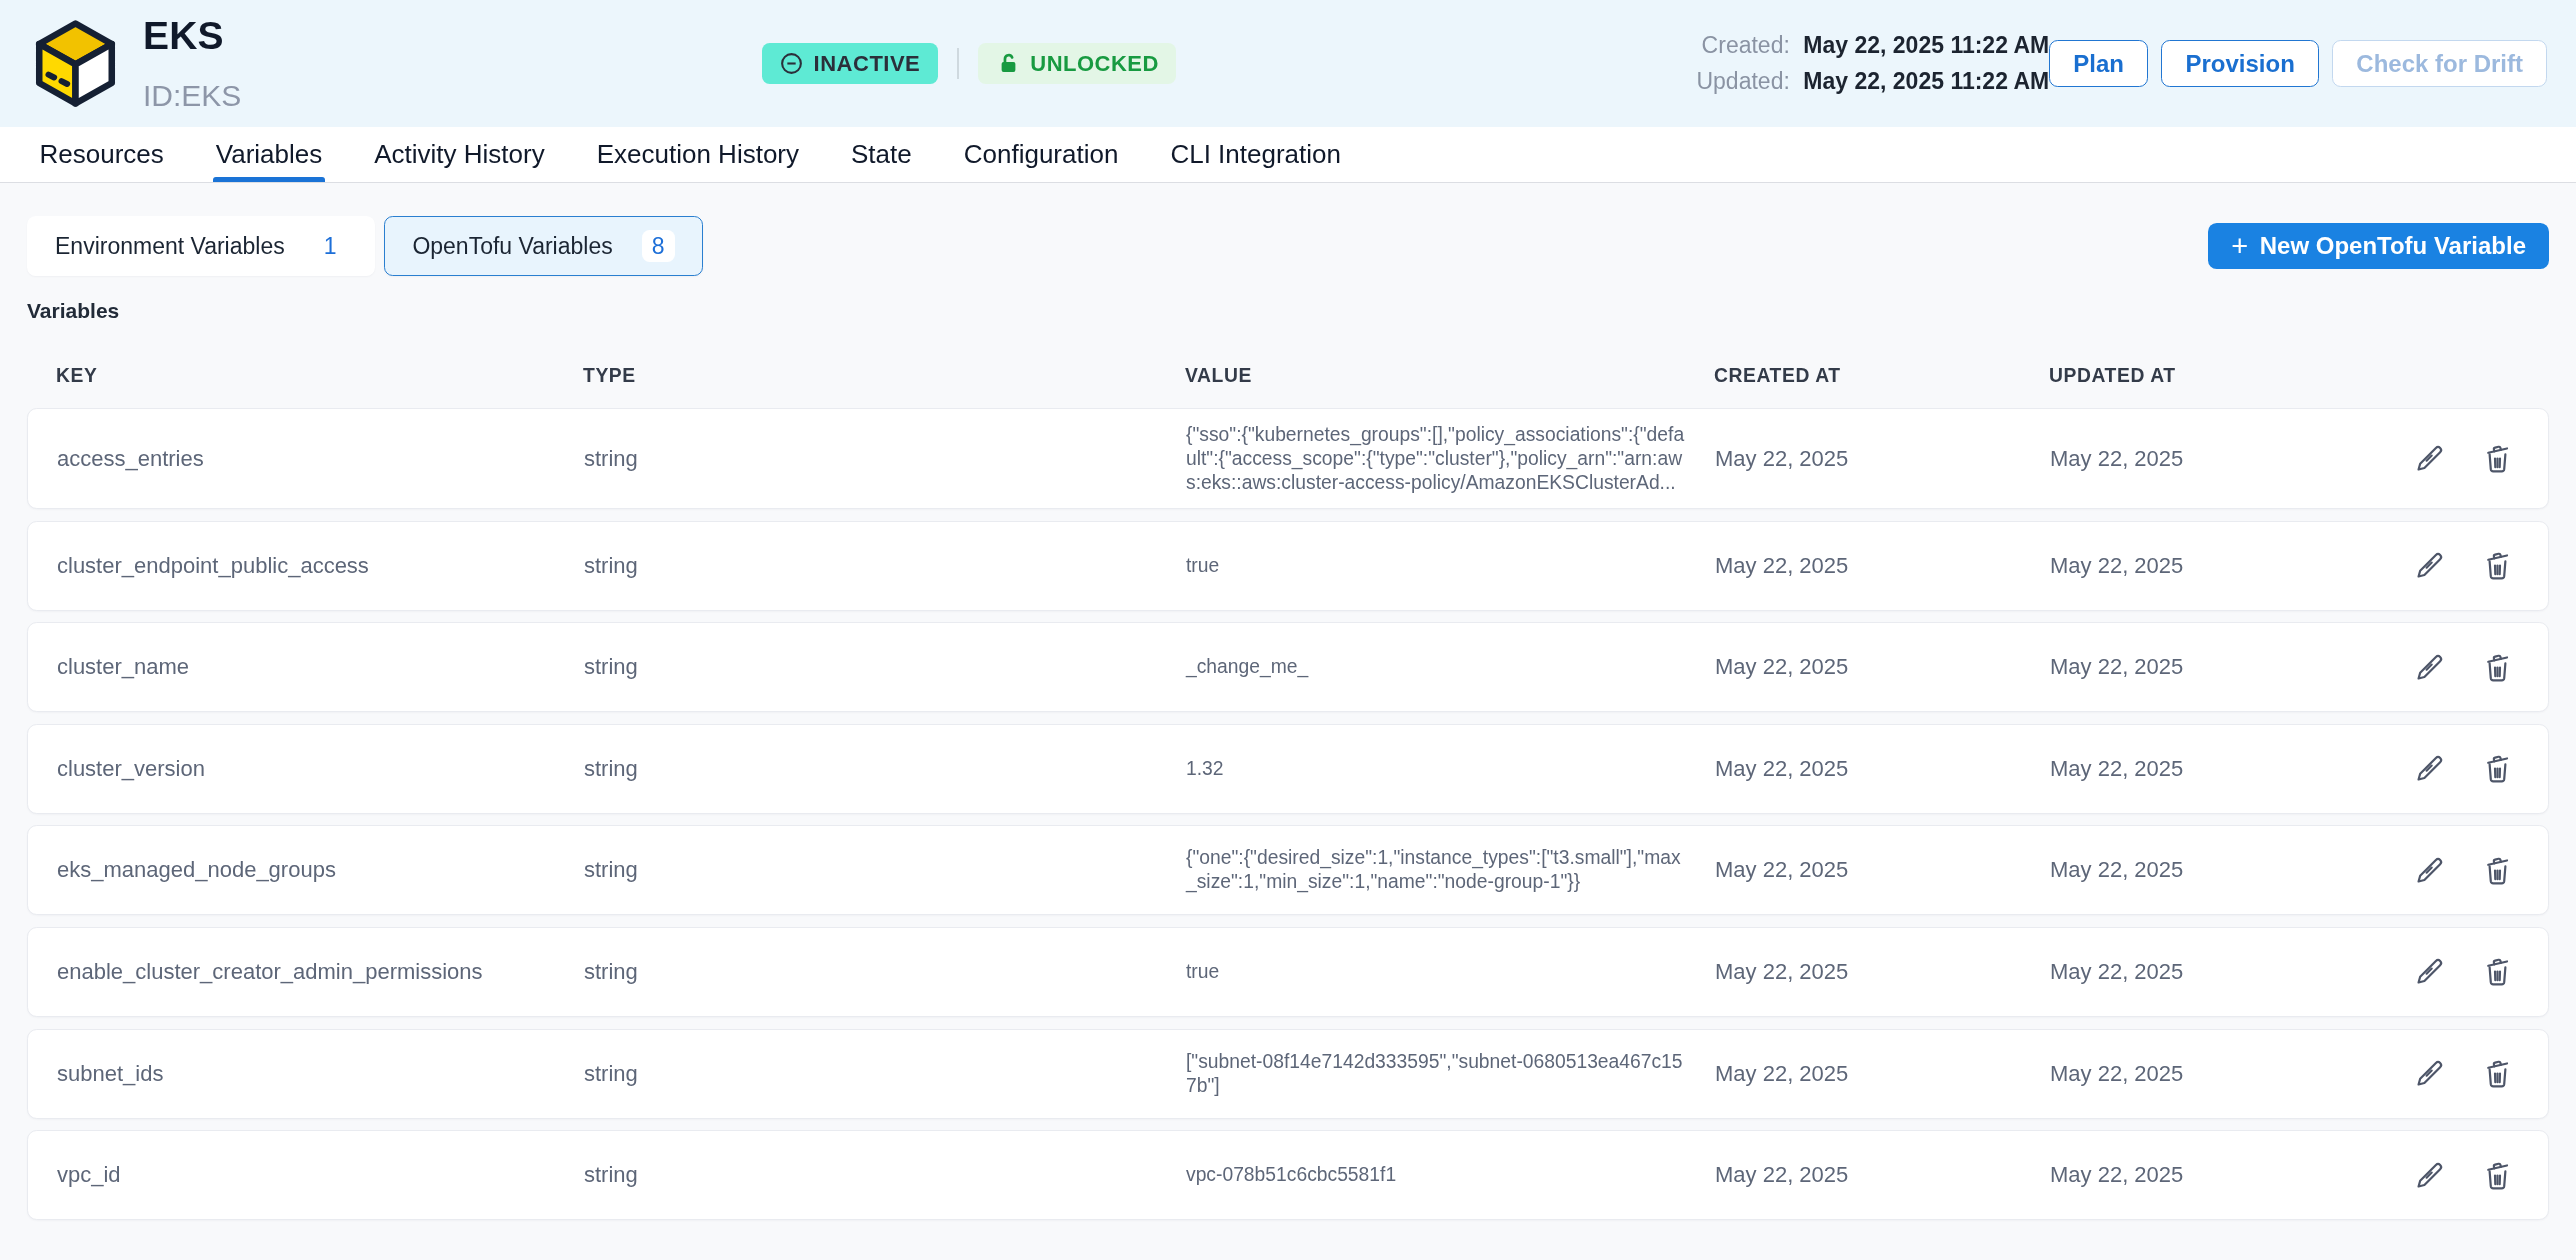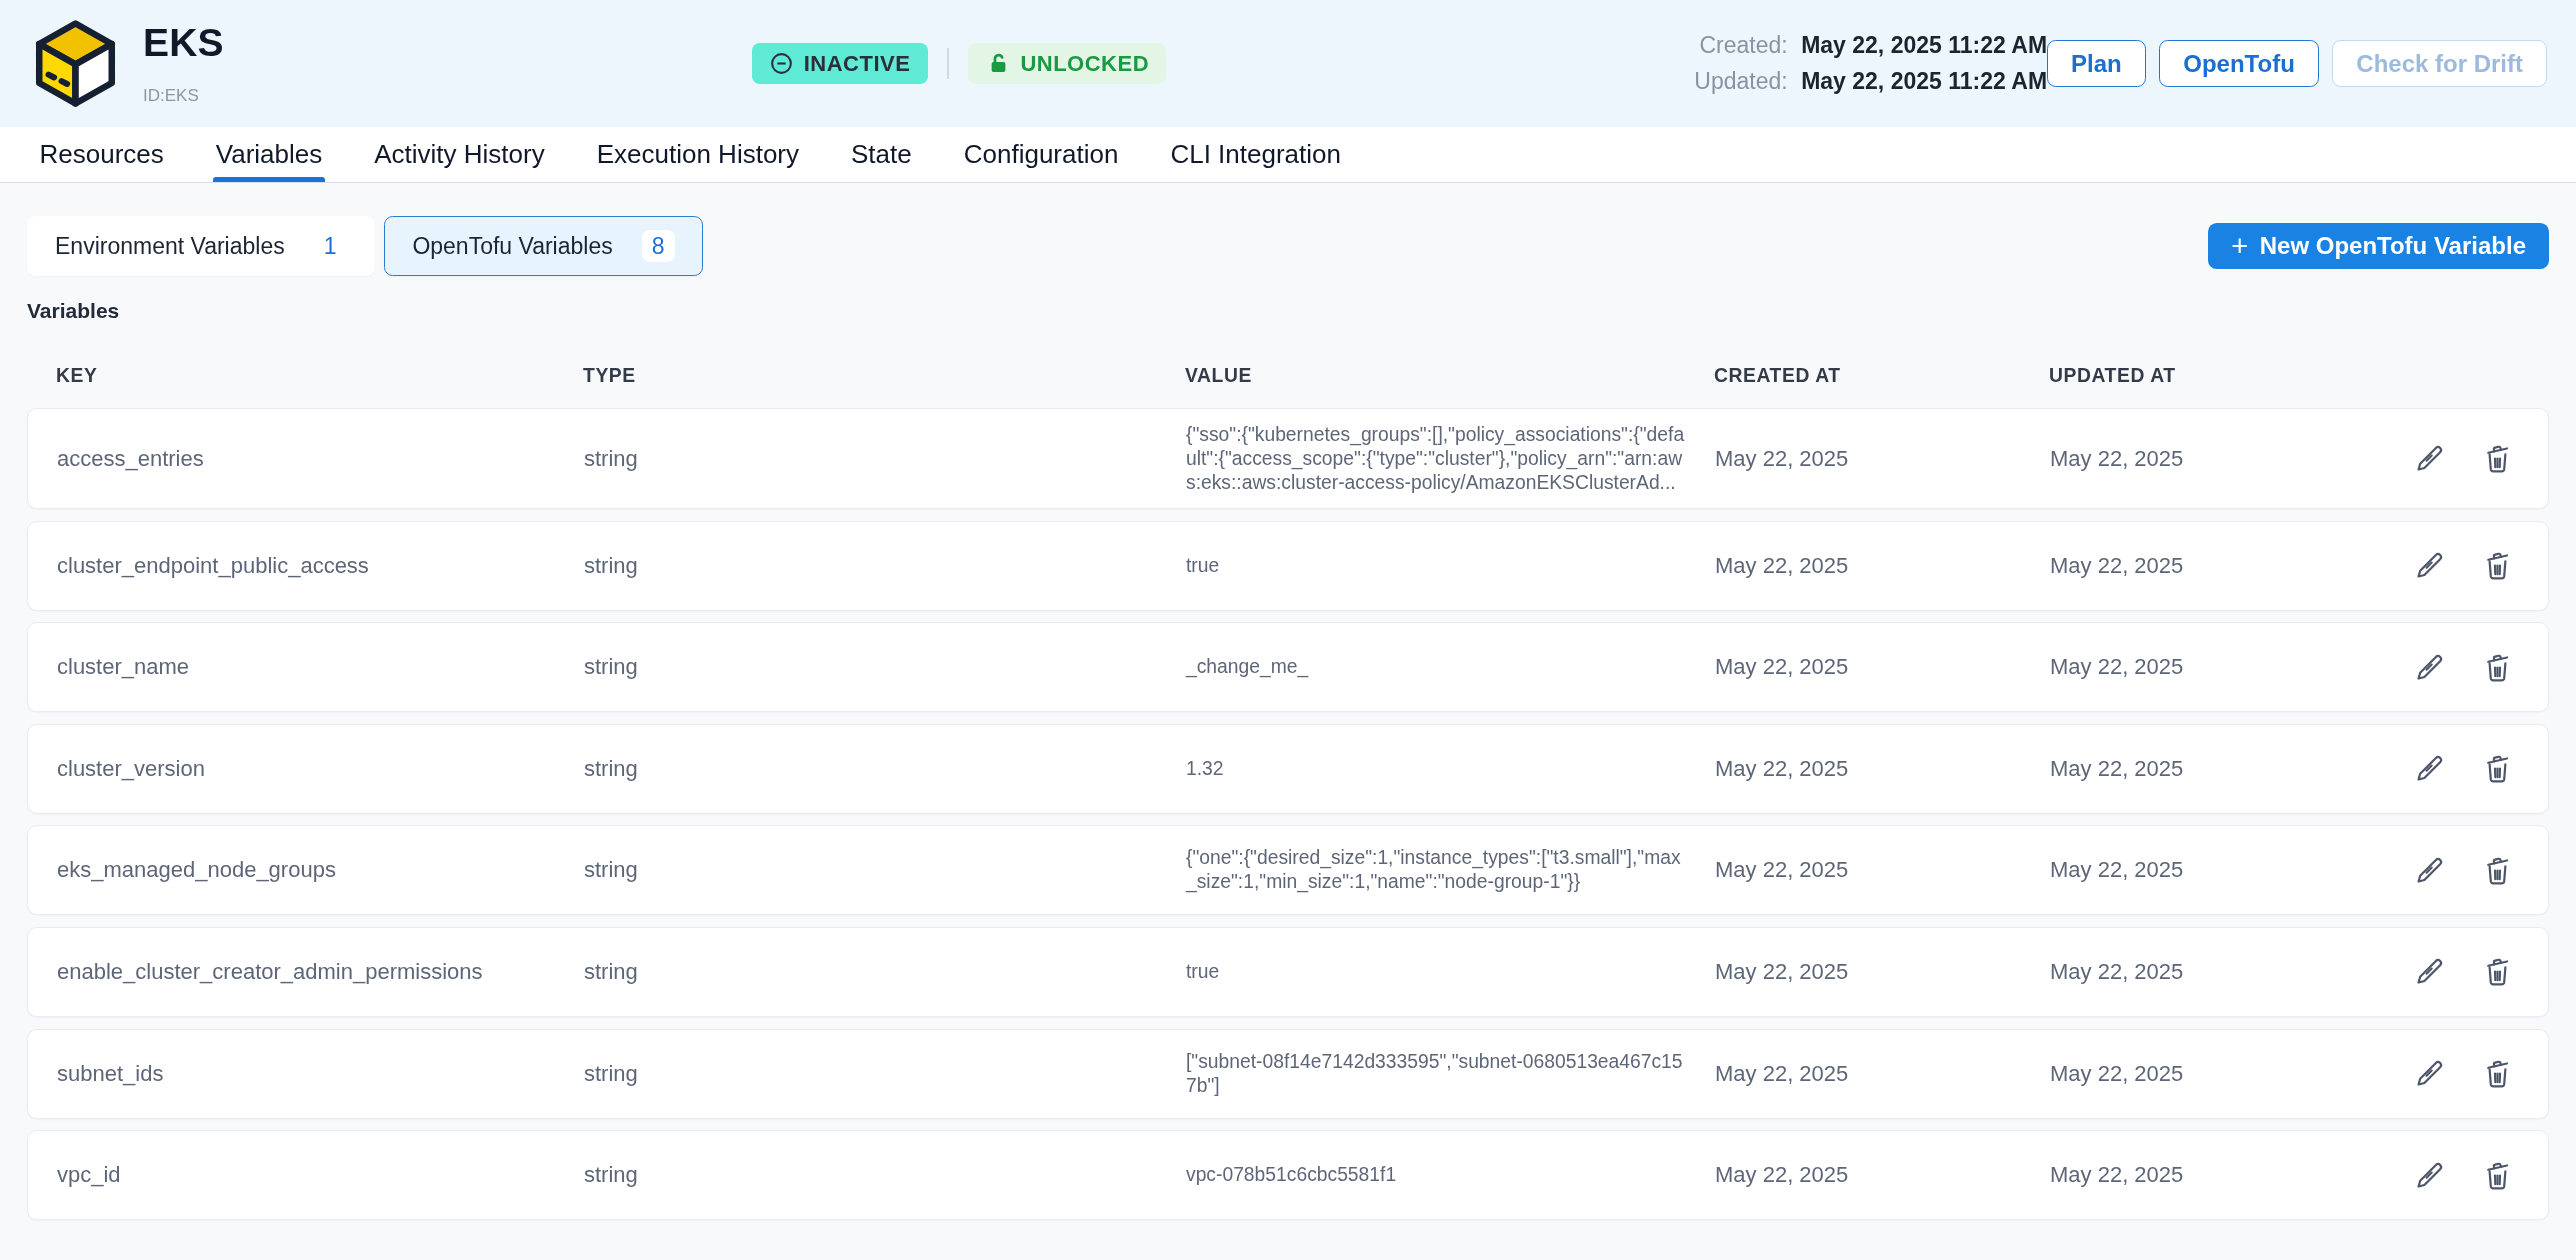--- a/index.html
+++ b/index.html
@@ -4,21 +4,21 @@
 <style>
   * { margin:0; padding:0; box-sizing:border-box; }
   html,body { width:2576px; height:1261px; overflow:hidden; }
   body { font-family:"Liberation Sans", sans-serif; background:#f8f9fb; color:#1a2230; }
 
   
   .app-header { height:127px; background:#ecf6fc; display:flex; align-items:center; padding:0 29px 0 29px; }
   .brand { display:flex; align-items:center; gap:21px; }
   .brand-logo { width:93px; height:93px; flex:0 0 auto; }
   .brand-title { font-size:39px; font-weight:700; color:#10192a; letter-spacing:0.2px; }
-  .brand-id { font-size:17px; color:#8d96a8; margin-top:21px; }
+  .brand-id { font-size:30px; color:#8d96a8; margin-top:21px; }
   .status-group { display:flex; align-items:center; gap:19.3px; margin:0 auto; }
   .badge { display:inline-flex; align-items:center; gap:9.7px; font-size:22px; font-weight:700; letter-spacing:0.5px;
            padding:7.7px 17.4px; border-radius:7.7px; }
   .badge-inactive { background:#5eead4; color:#2b2f3a; }
   .badge-unlocked { background:#e3f6e6; color:#189a41; }
   .badge svg { display:block; }
   .badge-divider { width:1.9px; height:31px; background:#cfd9df; }
   .meta-block { display:grid; grid-template-columns:auto auto; gap:9.7px 13.5px; font-size:23px; }
   .meta-label { color:#8a93a3; text-align:right; }
   .meta-value { color:#1c2430; font-weight:600; }
@@ -104,21 +104,21 @@
     <span class="meta-label">Created:</span>
     <span class="meta-value">May 22, 2025 11:22 AM</span>
     <span class="meta-label">Updated:</span>
     <span class="meta-value">May 22, 2025 11:22 AM</span>
   </div>
 
   <div class="header-actions">
 
       <button class="hbtn">Plan</button>
 
-      <button class="hbtn">OpenTofu</button>
+      <button class="hbtn">Provision</button>
 
       <button class="hbtn disabled">Check for Drift</button>
     </div>
 </header>
 
 <nav class="tabbar">
 
     <div class="tab">
       <span>Resources</span>
     </div>

